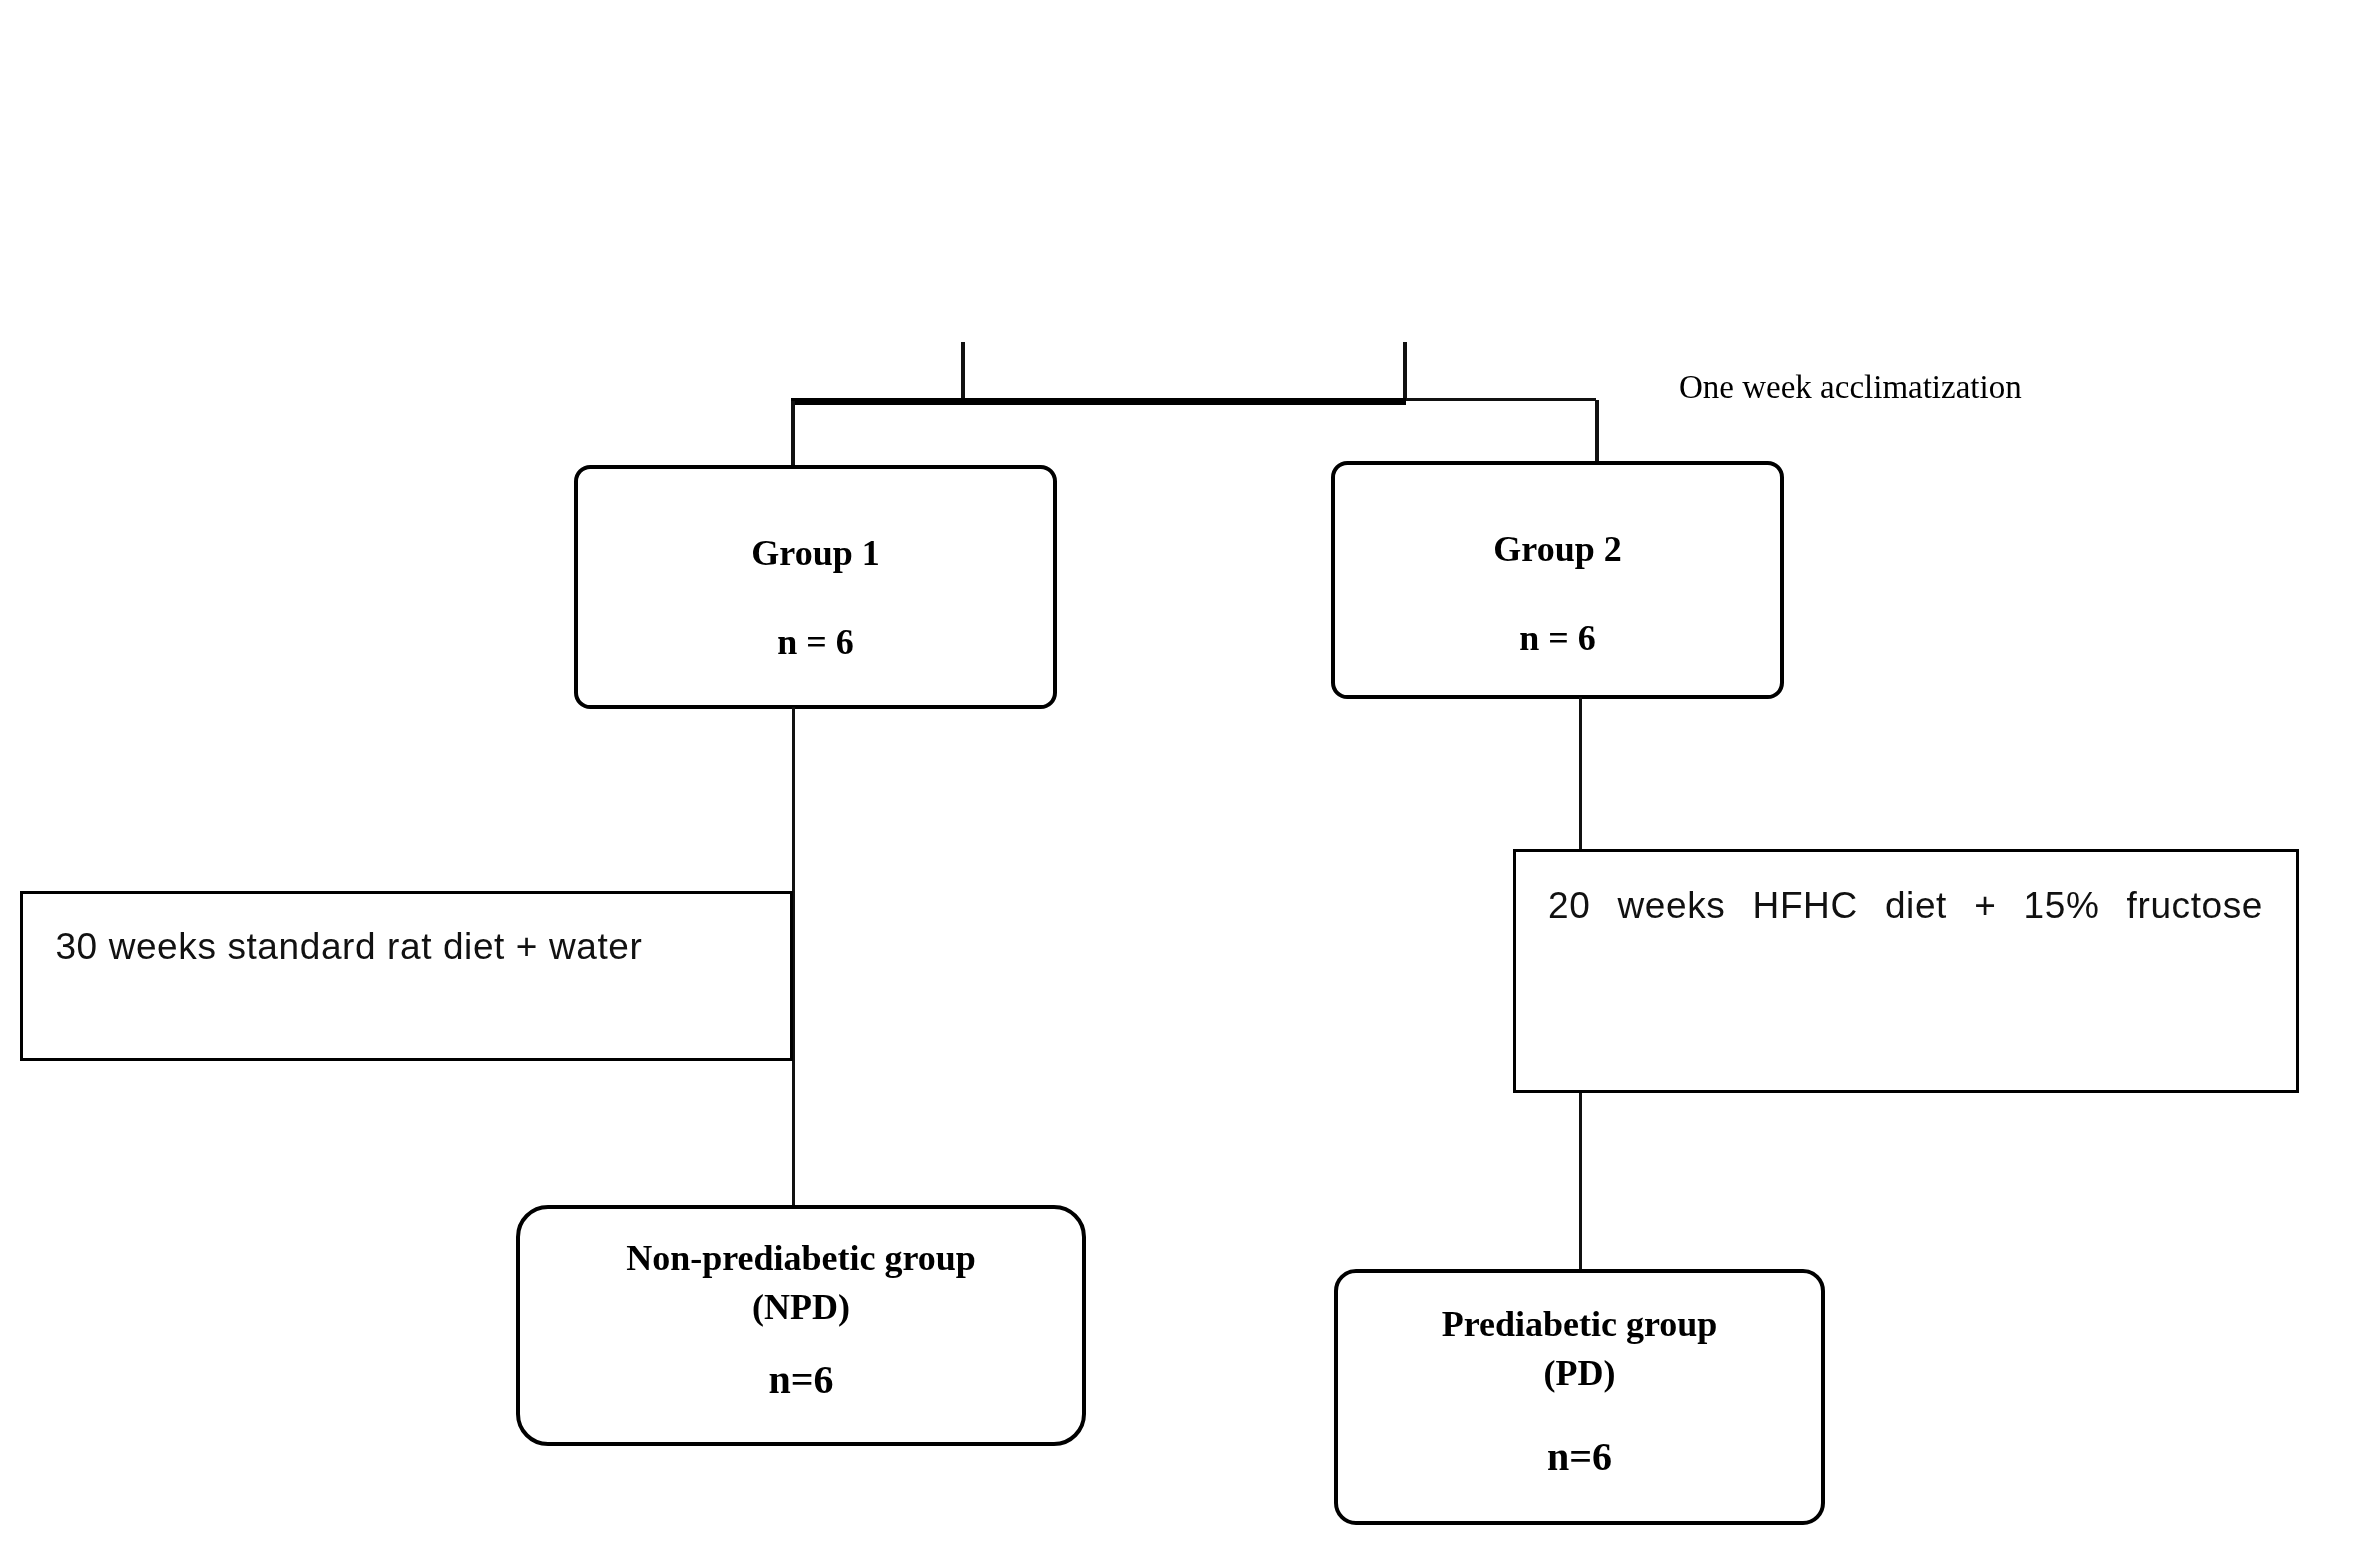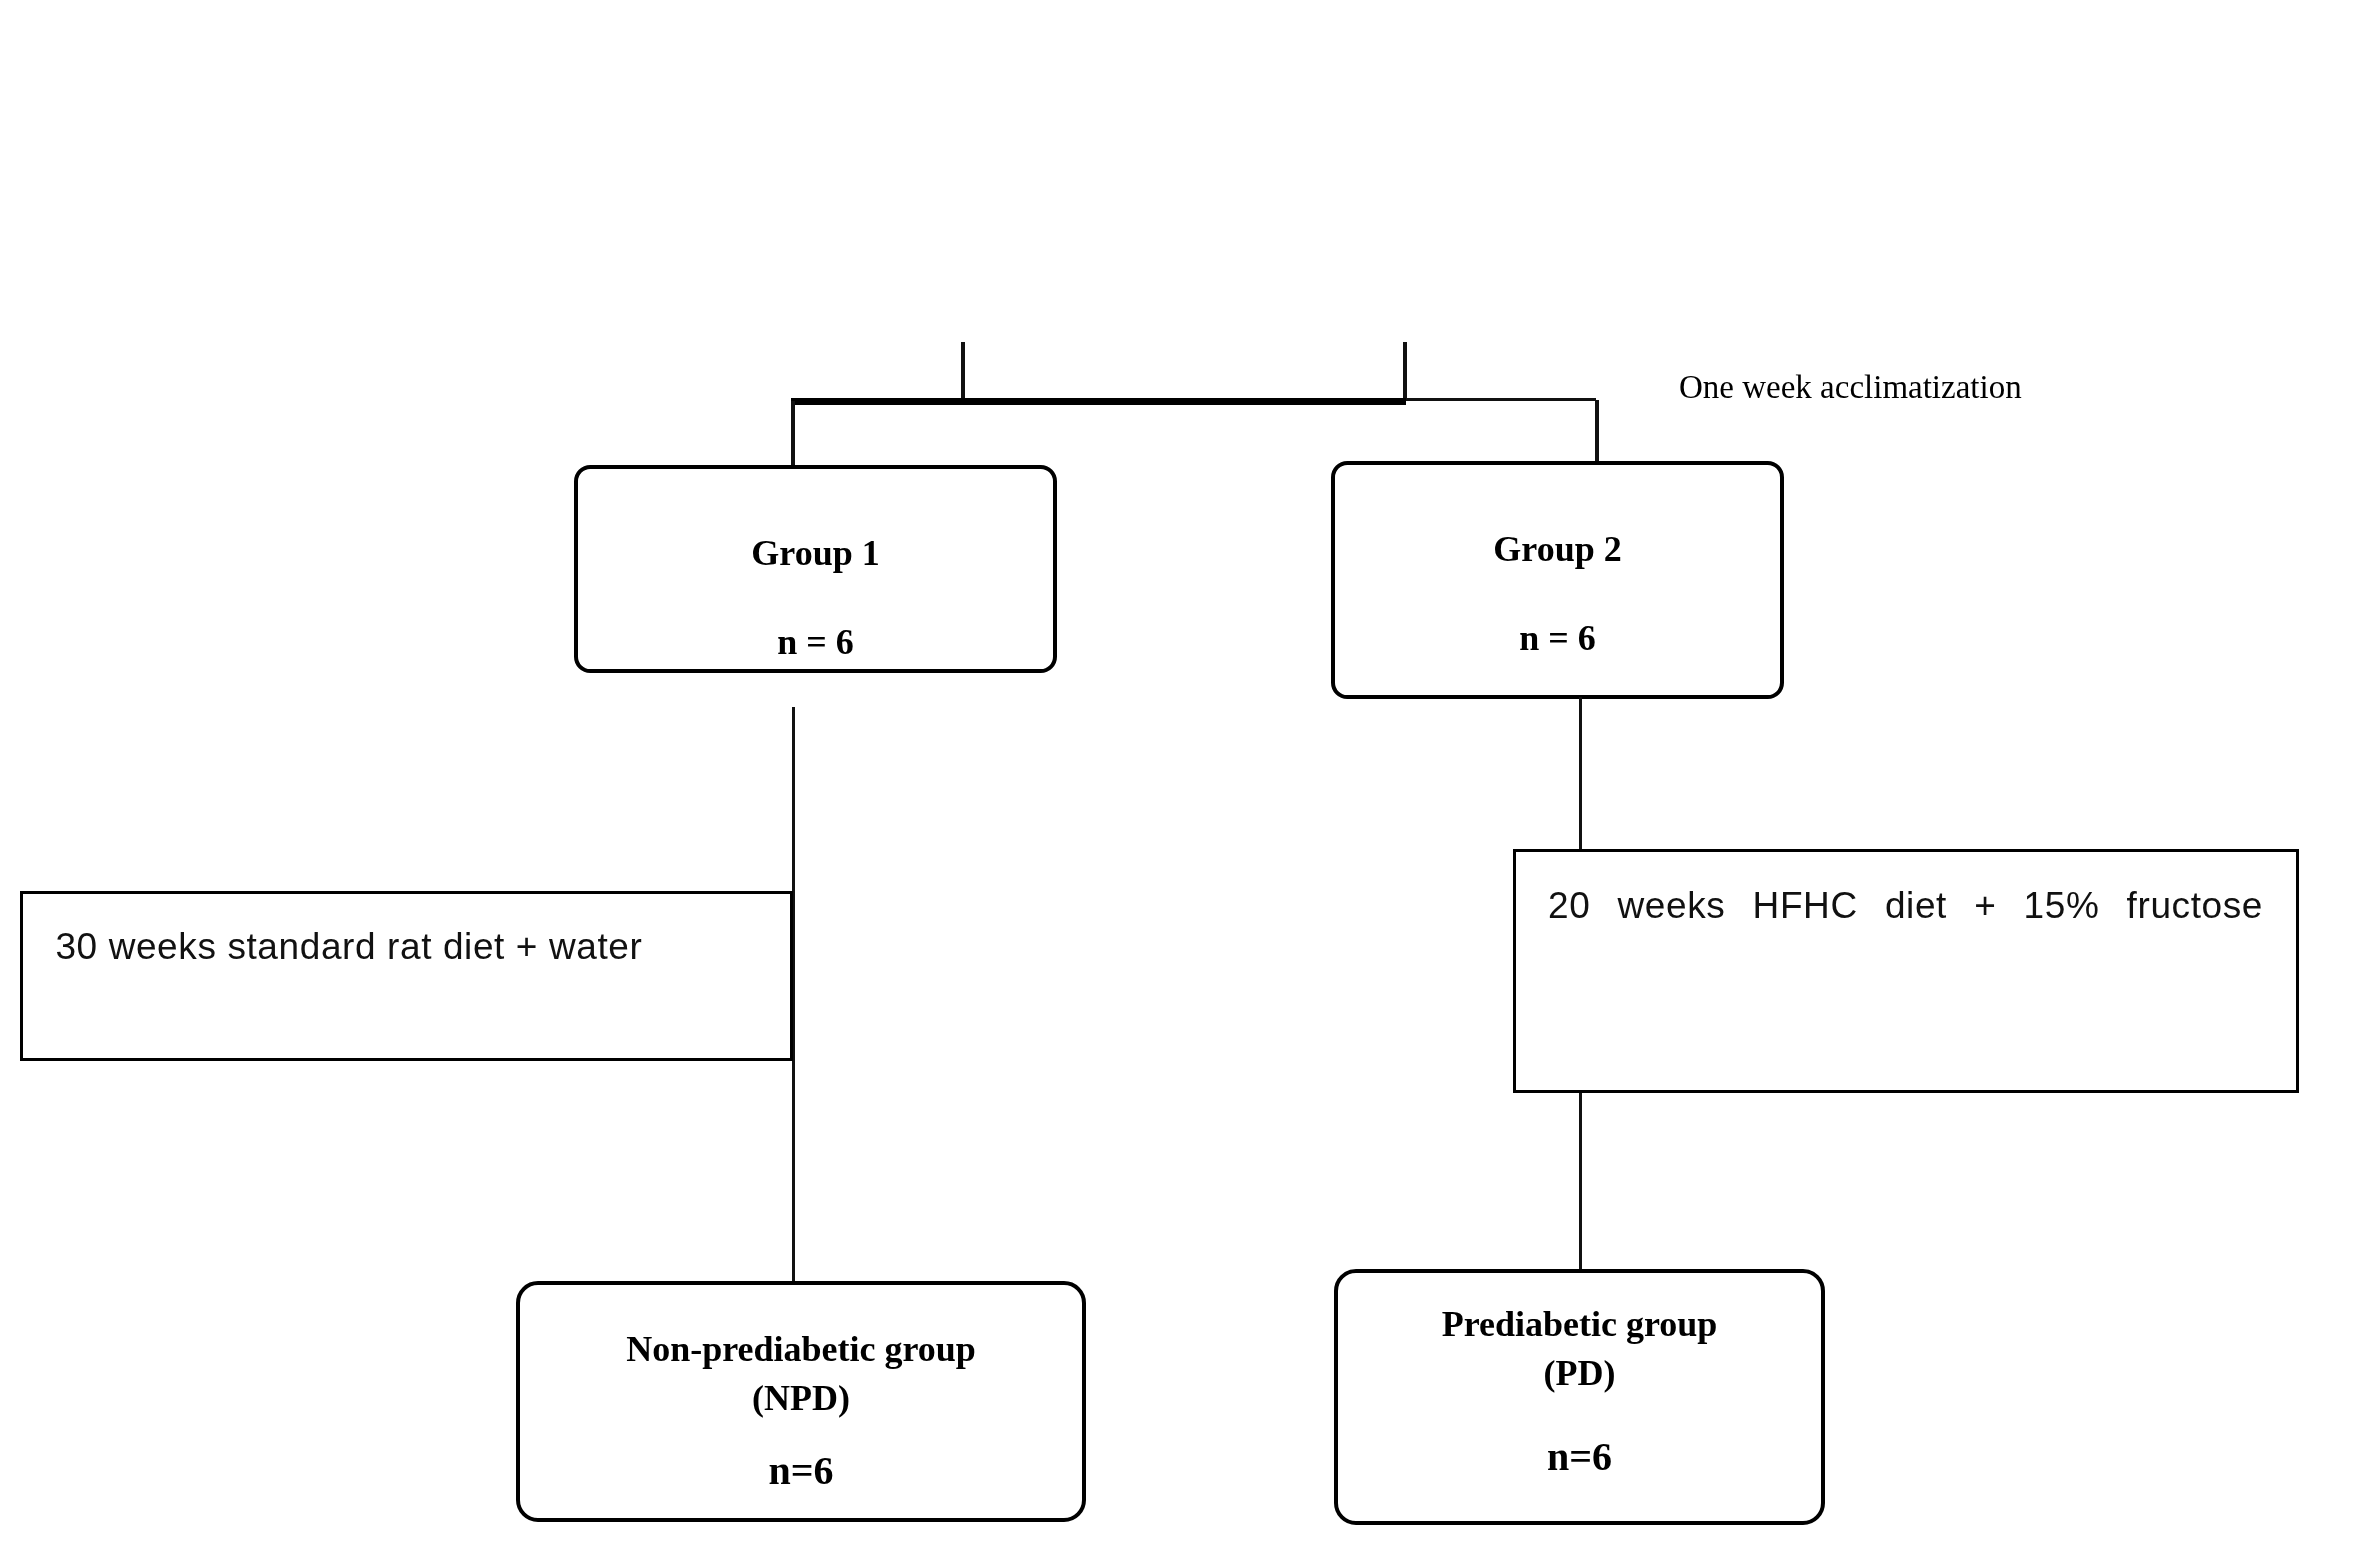--- a/index.html
+++ b/index.html
@@ -96,42 +96,42 @@
   <div class="vline" style="left:1403px; top:342px; width:3.5px; height:59px;"></div>
 
   <div class="hline" style="left:791px; top:398px; width:615px; height:7px; background:#000;"></div>
   <div class="hline" style="left:1406px; top:398px; width:190px; height:2.9px;"></div>
 
   <div class="vline" style="left:791px; top:401px; width:3.5px; height:65px;"></div>
   <div class="vline" style="left:1595px; top:400px; width:3.5px; height:62px;"></div>
 
   <div class="note-text" style="left:1679px; top:365px;">One week acclimatization</div>
 
-  <div class="box rounded-md group-box" style="left:574px; top:465px; width:483px; height:208px;">
+  <div class="box rounded-md group-box" style="left:574px; top:465px; width:483px; height:244px;">
     <div class="group-label">Group 1</div>
     <div class="group-n">n = 6</div>
   </div>
 
   <div class="box rounded-md group-box" style="left:1331px; top:461px; width:453px; height:238px;">
     <div class="group-label">Group 2</div>
     <div class="group-n">n = 6</div>
   </div>
 
   <div class="vline" style="left:792px; top:707px; width:2.9px; height:577px;"></div>
   <div class="vline" style="left:1579px; top:697px; width:2.9px; height:574px;"></div>
 
   <div class="box treatment-box" style="left:20.4px; top:891px; width:773px; height:170px; padding:22px 11.6px 0 32px;">
     <div>30 weeks standard rat diet + water</div>
   </div>
 
   <div class="box treatment-box" style="left:1513px; top:849px; width:786px; height:244px; padding:23px 20.4px 0 32px;">
     <div class="justified">20 weeks HFHC diet + 15% fructose</div>
   </div>
 
-  <div class="box rounded-bt terminal-box" style="left:516px; top:1281px; width:570px; height:241px; padding-top:40px;">
+  <div class="box rounded-bt terminal-box" style="left:516px; top:1205px; width:570px; height:241px; padding-top:25px;border-radius:32px;">
     <div class="terminal-line">Non-prediabetic group</div>
     <div class="terminal-line">(NPD)</div>
     <div class="terminal-n" style="margin-top:23px;">n=6</div>
   </div>
 
   <div class="box rounded-bt terminal-box" style="left:1334px; top:1269px; width:491px; height:256px; padding-top:27px;">
     <div class="terminal-line">Prediabetic group</div>
     <div class="terminal-line">(PD)</div>
     <div class="terminal-n" style="margin-top:34px;">n=6</div>
   </div>

